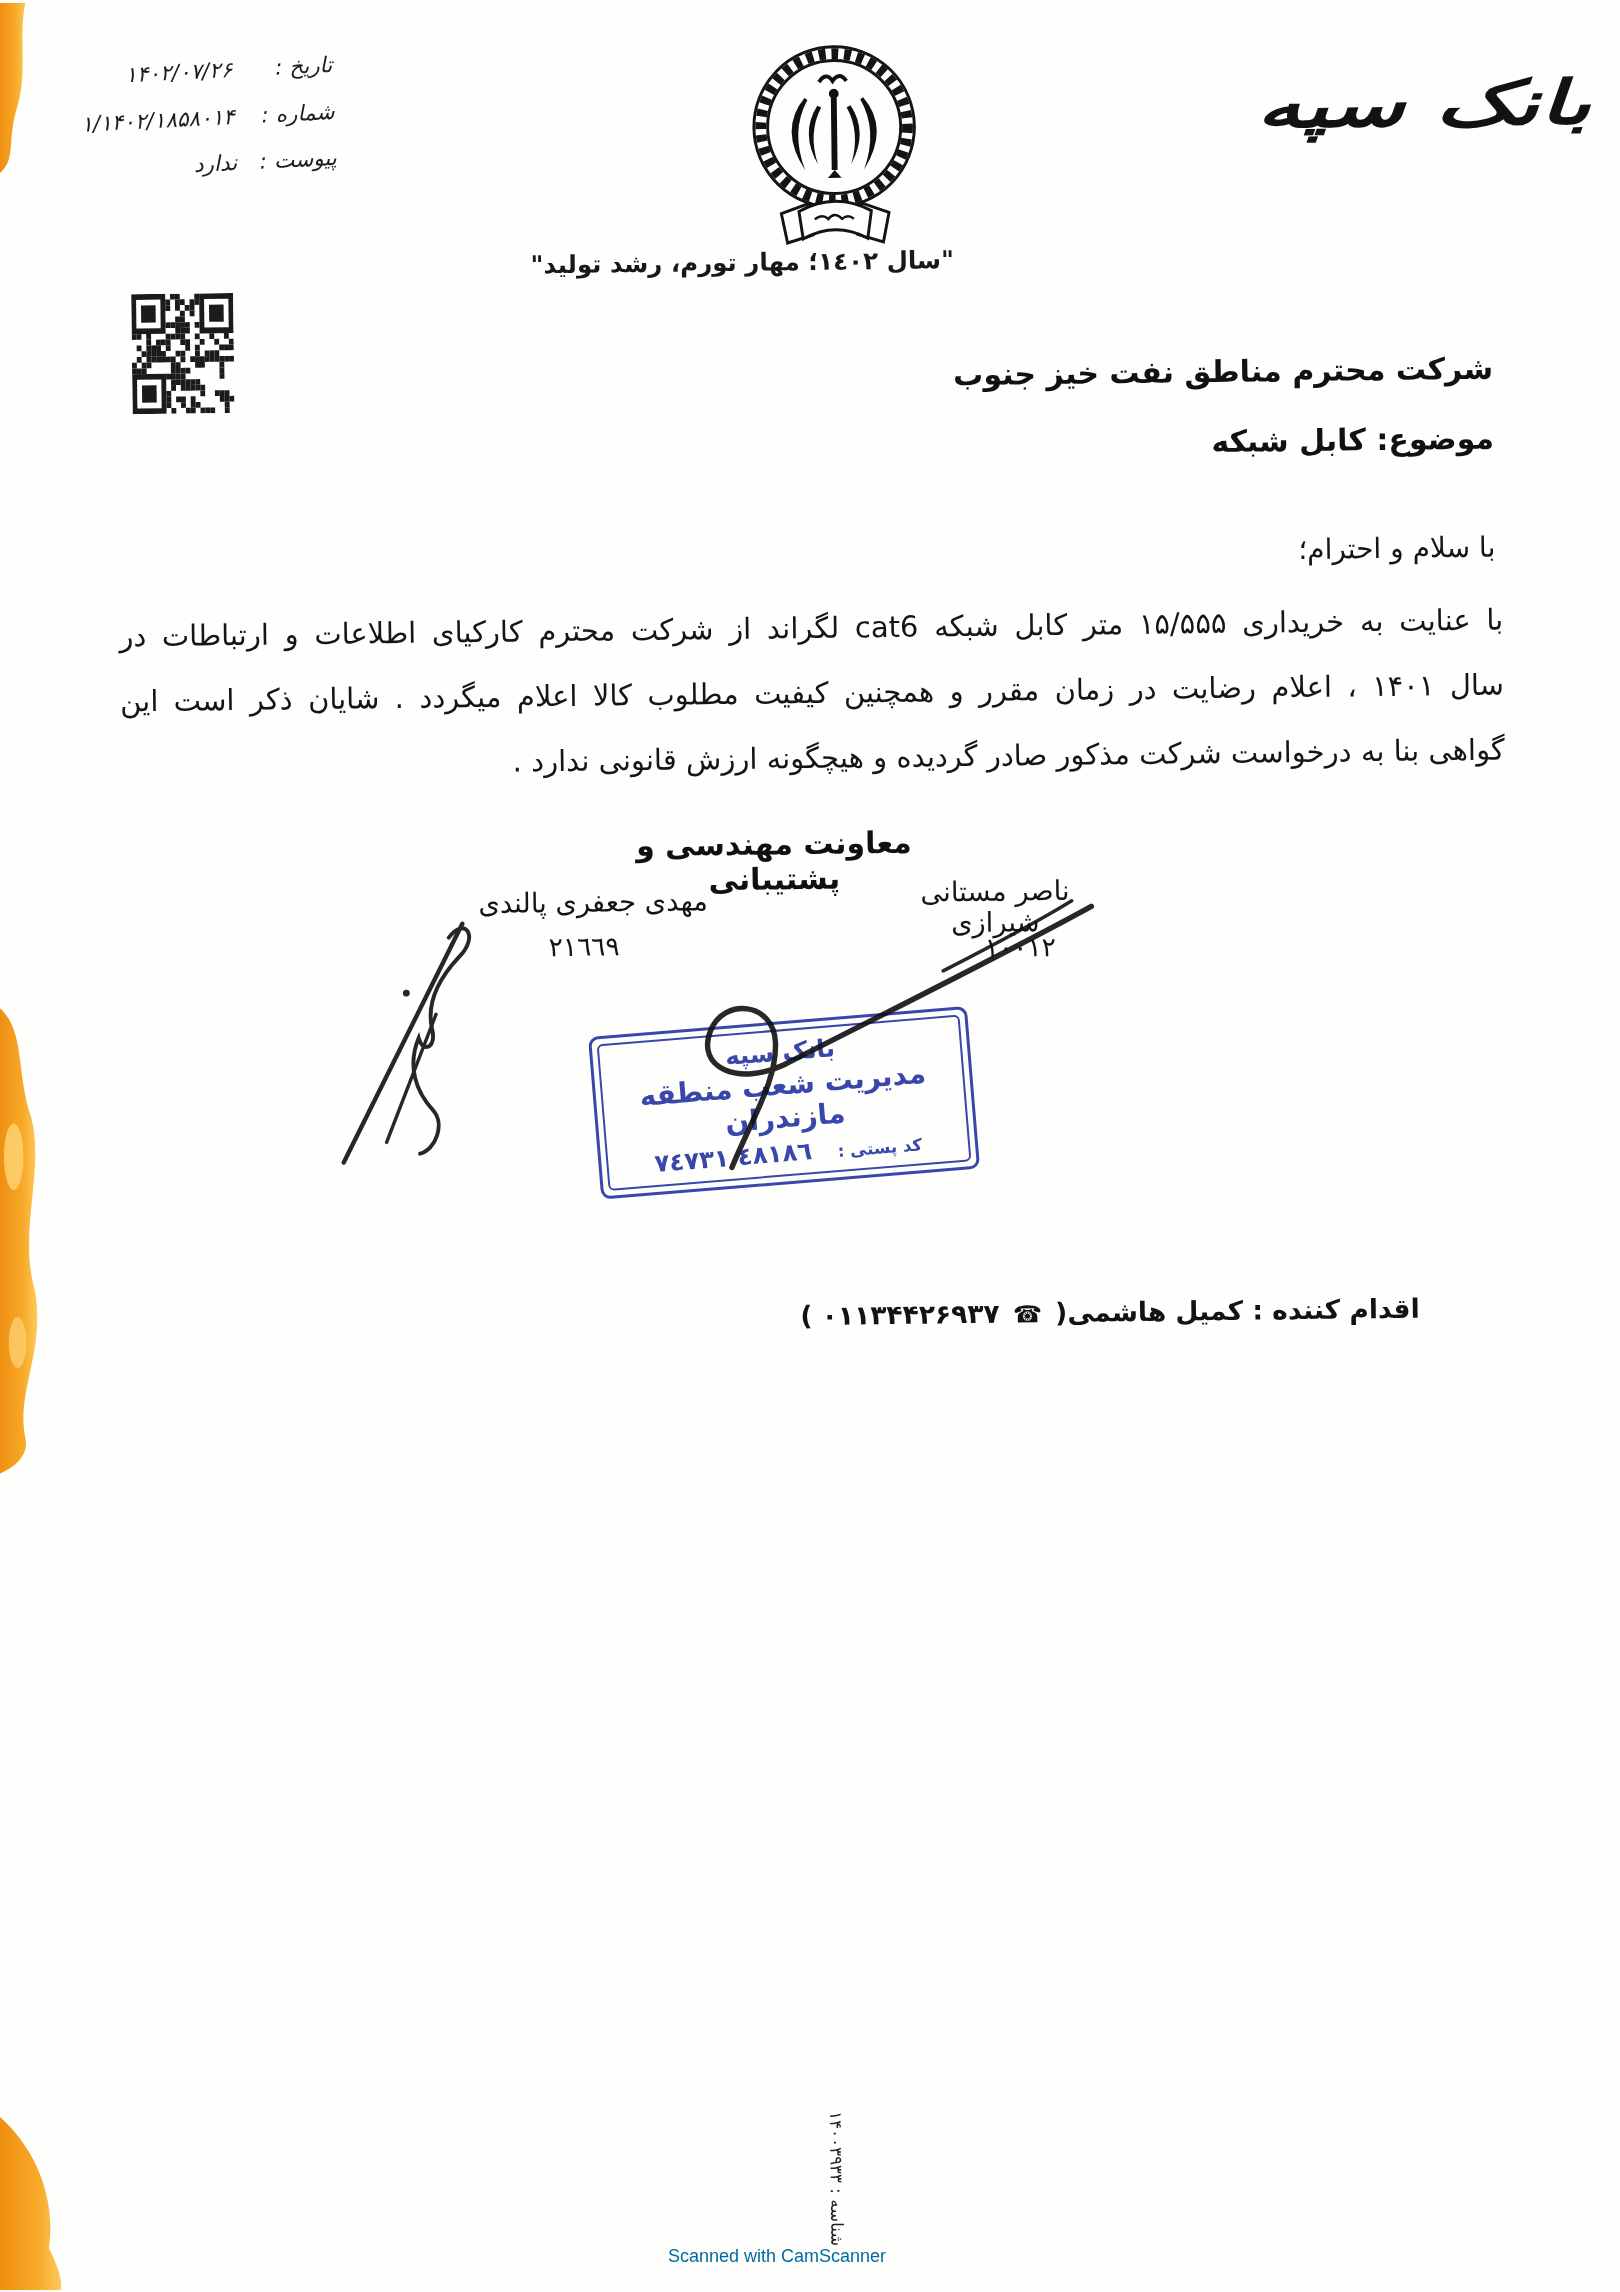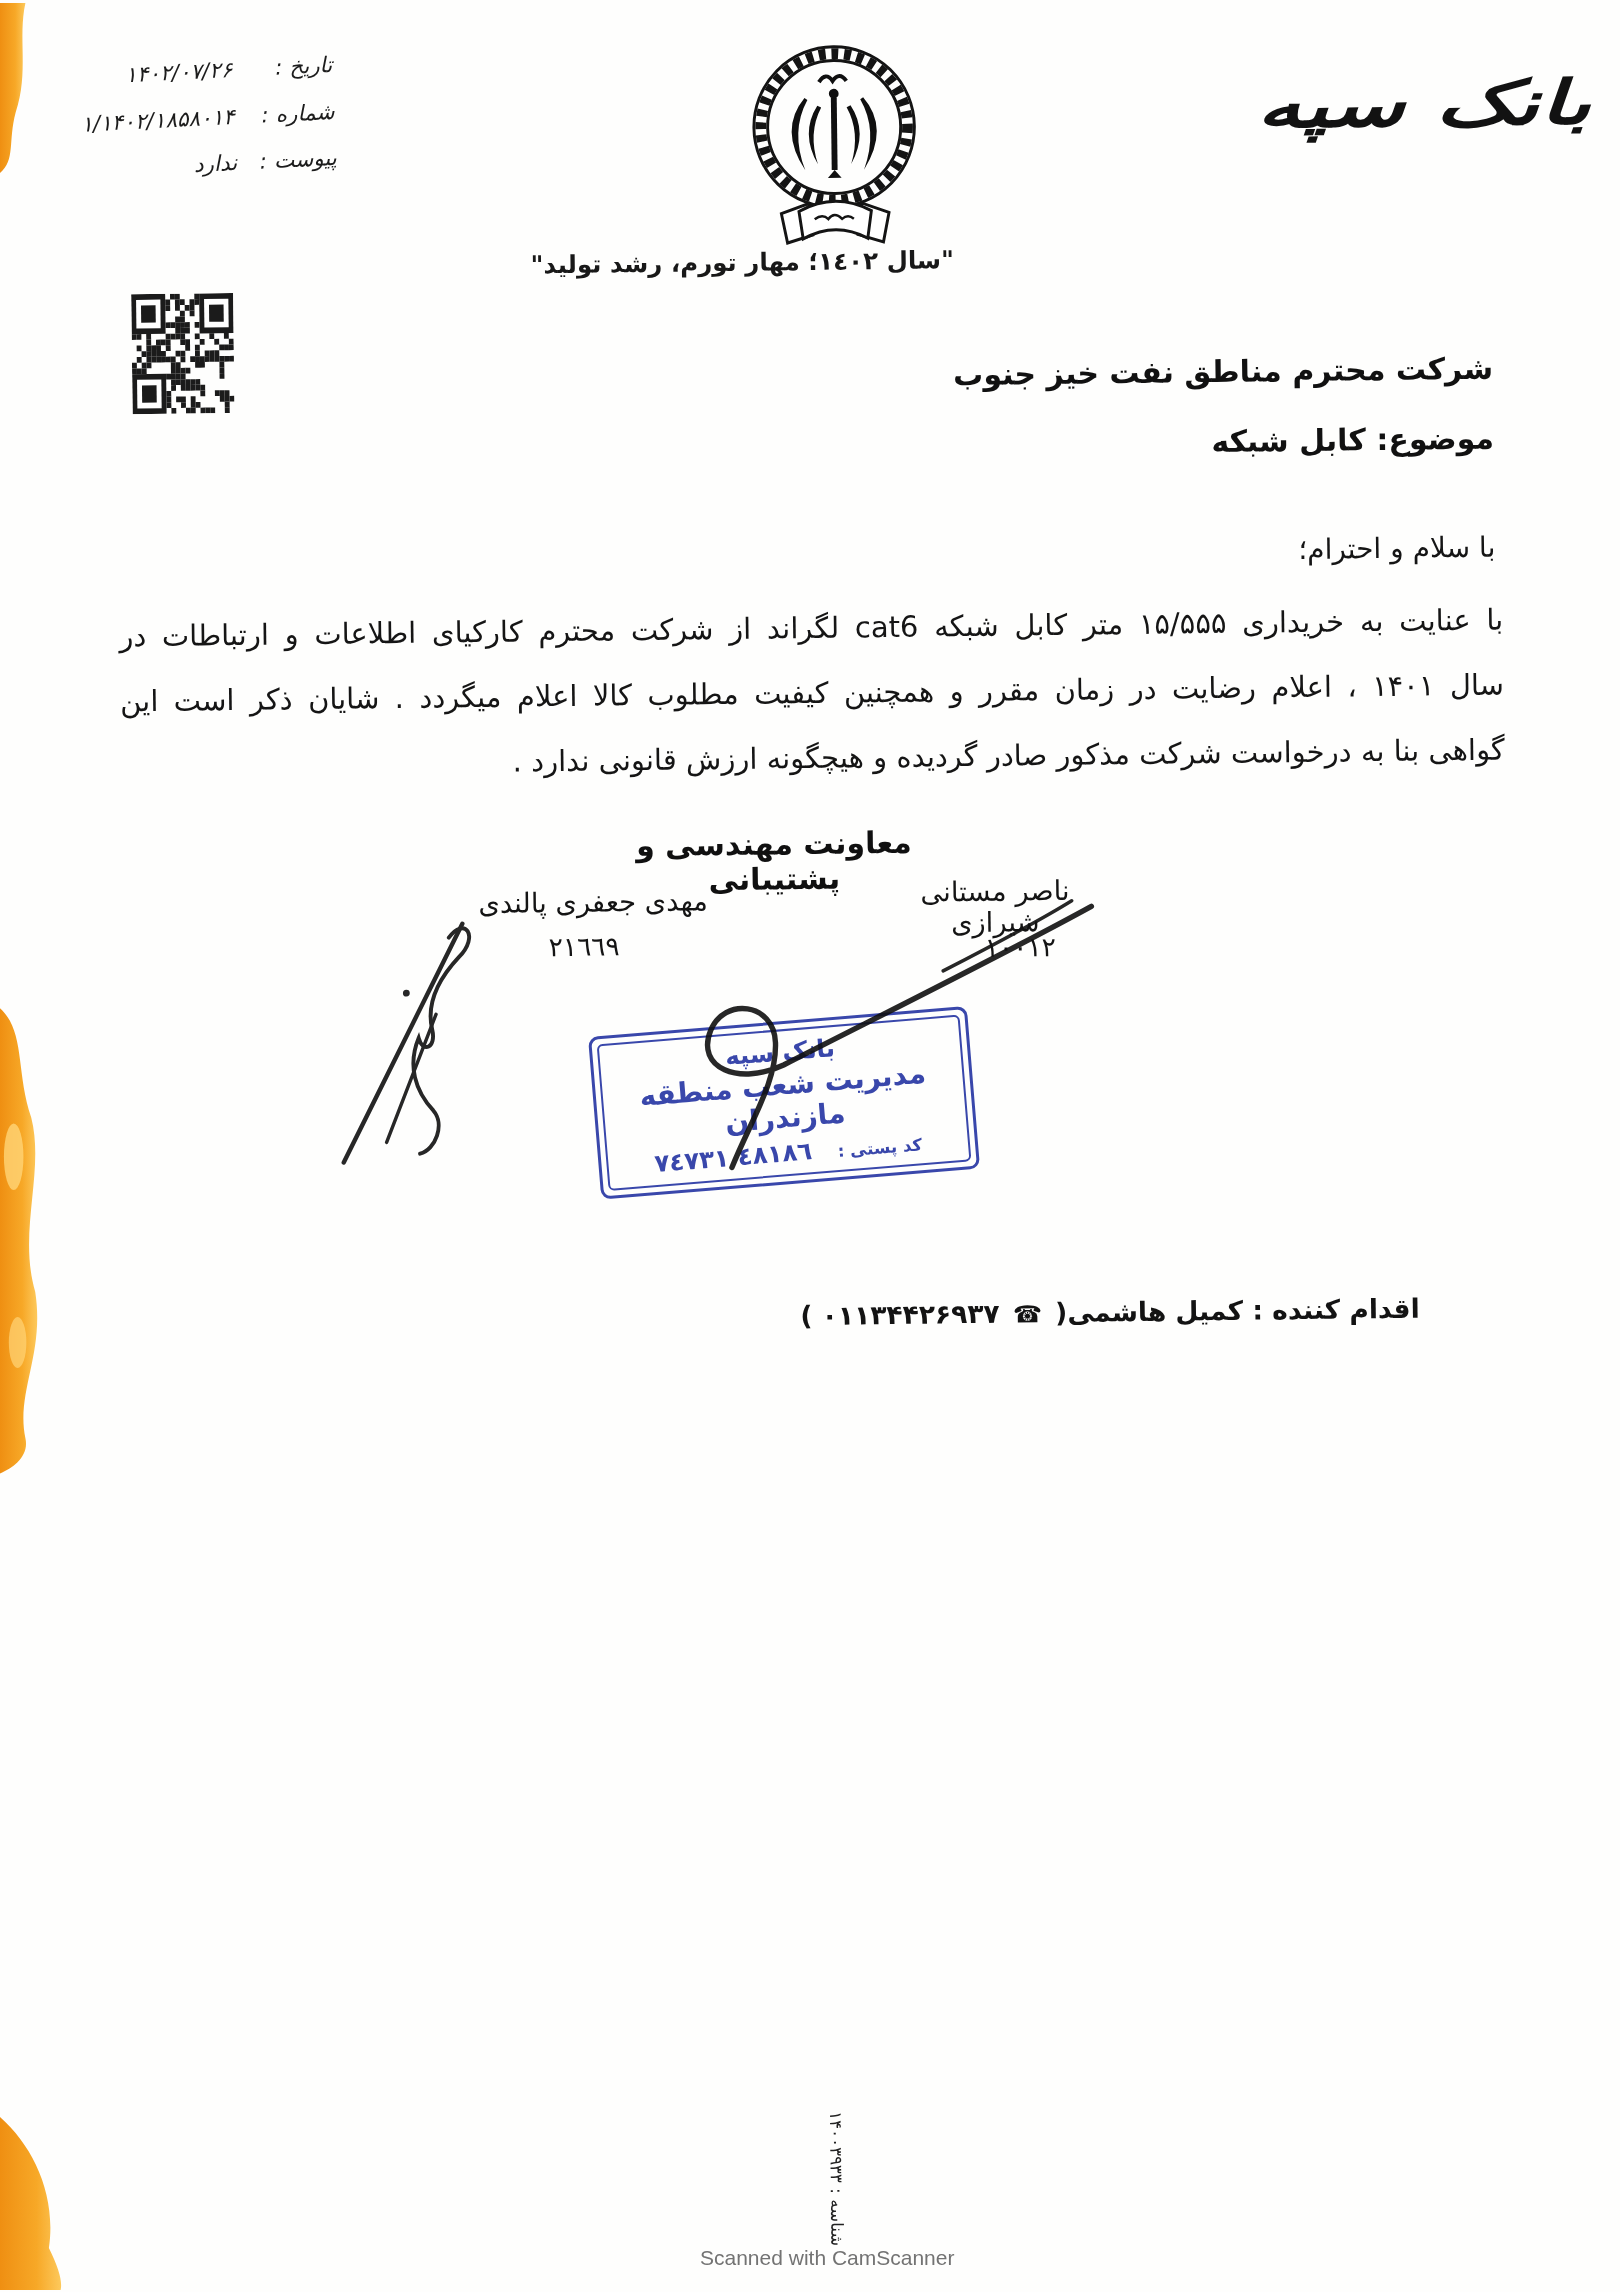--- a/index.html
+++ b/index.html
@@ -53,21 +53,21 @@
   .stamp-postal-label{font-size:16.7px;font-weight:bold;}
   .stamp-postal-value{font-size:24.5px;font-weight:bold;letter-spacing:2.9px;}
 
   .actor{top:1300px;right:201px;font-size:26.5px;font-weight:bold;color:#131313;}
   .actor span{vertical-align:baseline;}
   .phone-glyph{font-size:23.5px;padding:0 3.9px;}
 
   .doc-id{top:2169px;left:747px;width:157px;text-align:center;font-size:16.7px;color:#222;
           transform:rotate(90deg);letter-spacing:1px;}
 
-  .camscanner{top:2246px;left:700px;font-size:21px;color:#737373;
+  .camscanner{top:2246px;left:668px;font-size:18px;color:#0369a1;
               font-family:"Liberation Sans",sans-serif;}
 
   .ink-overlay{position:absolute;inset:0;pointer-events:none;}
   .edge-overlay{position:absolute;top:0;left:0;pointer-events:none;}
 </style>
 </head>
 <body>
 
 <div class="page">
 

